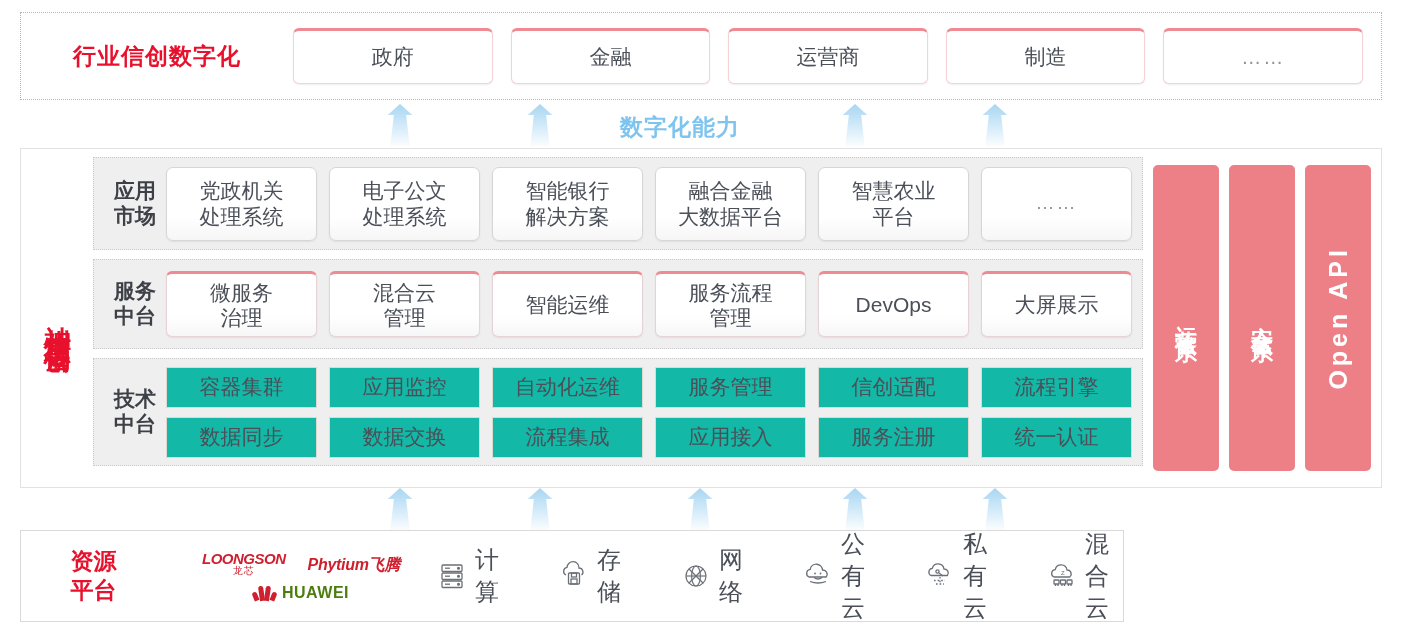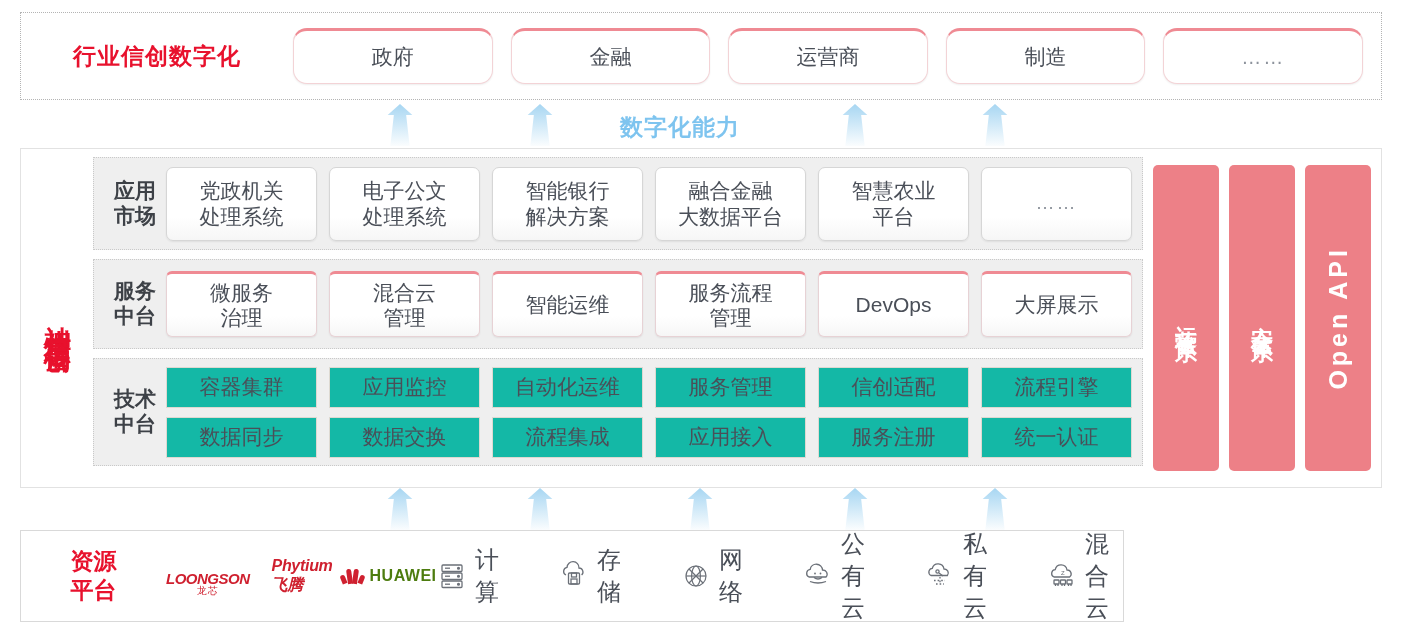--- a/index.html
+++ b/index.html
@@ -27,21 +27,21 @@
     letter-spacing: 1px;
   }
   .industry-boxes {
     flex: 1; display: flex; gap: 18px; padding-right: 18px; height: 56px;
   }
   .industry-box {
     flex: 1;
     background: #ffffff;
     border: 1px solid #f3d3d6;
     border-top: 3px solid #ef8a93;
-    border-radius: 14px;
+    border-radius: 6px;
     display: flex; align-items: center; justify-content: center;
     font-size: 21px; color: #4a4f58;
     box-shadow: 0 1px 2px rgba(0,0,0,0.07);
   }
   .industry-box.dots { color: #8d939c; letter-spacing: 2px; font-size: 20px; }
 
   
   .arrow-row { position: absolute; height: 42px; }
   .arrow {
     position: absolute; bottom: 0; width: 44px; height: 42px;
@@ -143,21 +143,21 @@
     width: 1104px; height: 92px;
     background: #ffffff;
     border: 1px solid #d9d9d9;
     display: flex; align-items: center;
   }
   .resource-title {
     width: 145px; text-align: center;
     color: #e8112d; font-size: 23px; font-weight: bold; line-height: 1.25;
   }
   .vendor-logos {
-    width: 270px; display: flex; flex-direction: row;
+    width: 270px; display: flex; flex-direction: column;
     align-items: center; gap: 8px;
   }
   .vendor-row-1 { display: flex; align-items: flex-end; gap: 22px; }
   .logo-loongson { text-align: center; line-height: 1; }
   .logo-loongson .en {
     font-size: 15px; font-weight: bold; font-style: italic;
     color: #cf202f; letter-spacing: -0.5px;
   }
   .logo-loongson .cn { font-size: 10px; color: #cf202f; letter-spacing: 1px; }
   .logo-phytium {

